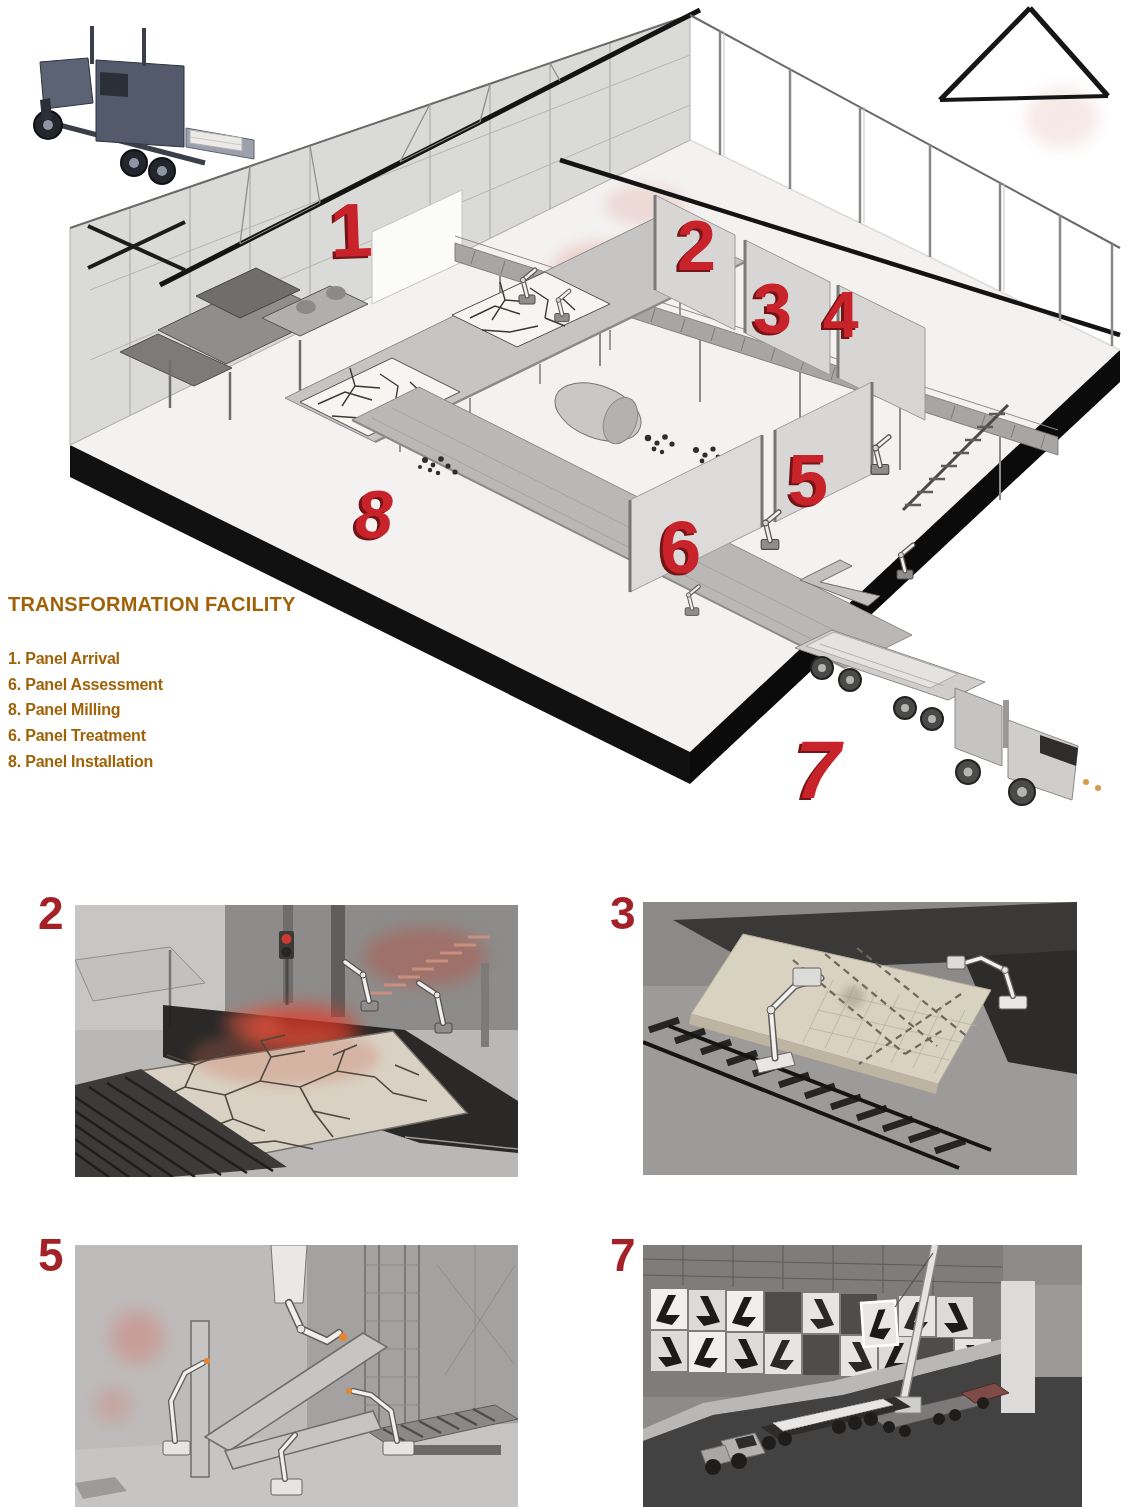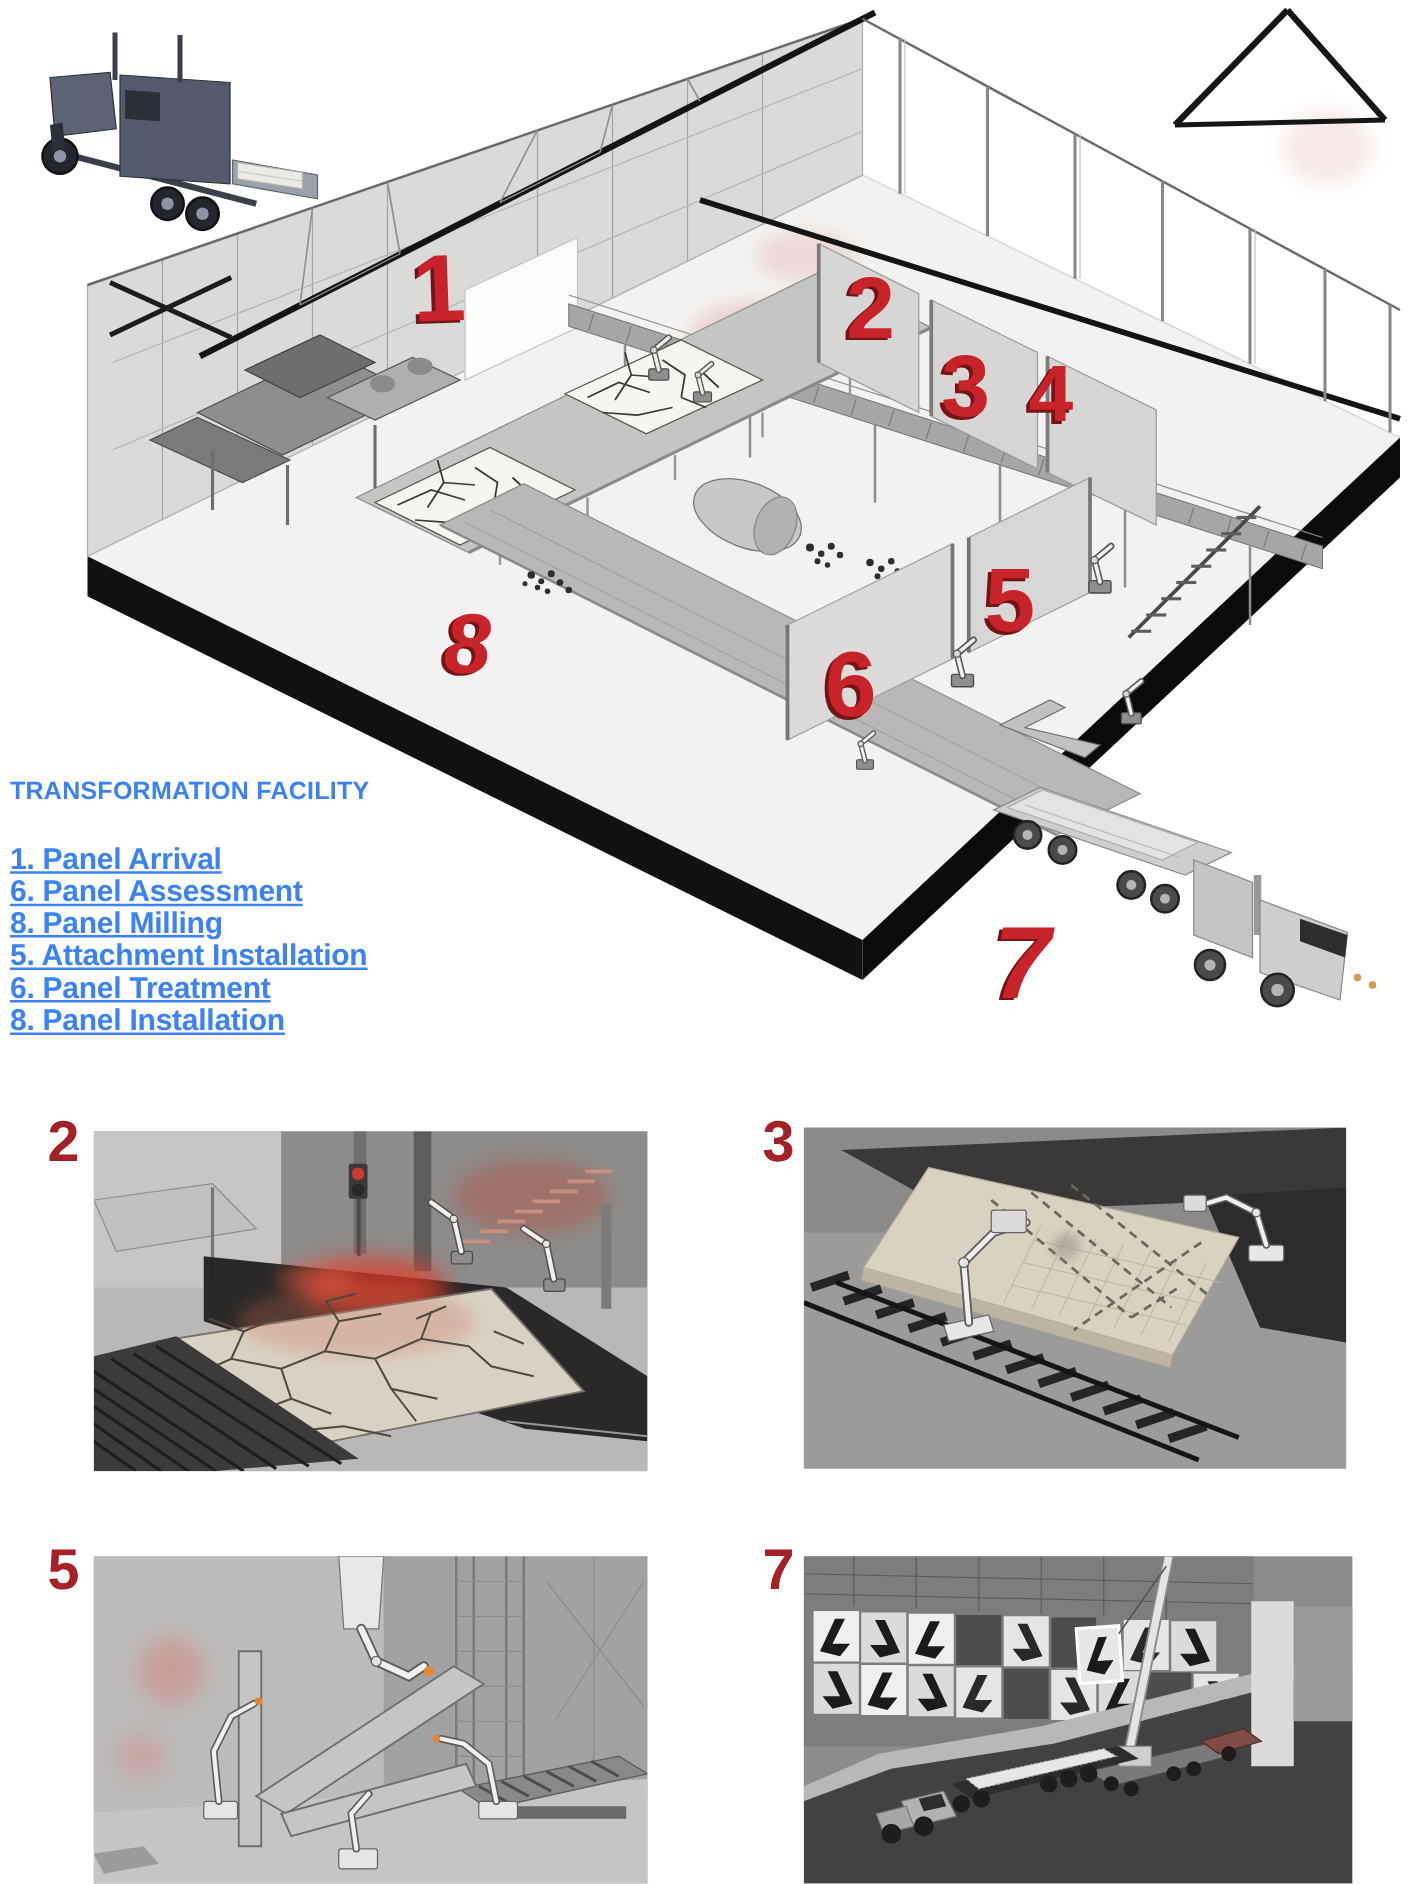--- a/index.html
+++ b/index.html
@@ -1,23 +1,23 @@
 <!DOCTYPE html>
 <html><head>
 <meta charset="utf-8">
 <style>
   html,body{margin:0;padding:0;background:#ffffff;}
   .page{position:relative;width:1140px;height:1507px;background:#ffffff;overflow:hidden;
         font-family:"Liberation Sans",sans-serif;}
   svg text{font-family:"Liberation Sans",sans-serif;}
 
   
-  .legend{position:absolute;left:8px;top:622px;color:#3b82f6;}
+  .legend{position:absolute;left:8px;top:593px;color:#a16207;}
   .legend-title{font-size:20px;font-weight:bold;letter-spacing:.2px;margin:0 0 30px 0;}
-  .legend-item{font-size:24px;font-weight:bold;letter-spacing:-.2px;line-height:25.7px;white-space:nowrap;text-decoration:underline;}
+  .legend-item{font-size:16px;font-weight:bold;letter-spacing:-.2px;line-height:25.7px;white-space:nowrap;}
 
   
   .overview{position:absolute;left:0;top:0;width:1140px;height:880px;}
 
   
   .detail-num{position:absolute;font-size:46px;font-weight:bold;color:#a32127;line-height:1;}
   .detail-fig{position:absolute;overflow:hidden;background:#b9b8b6;}
   .detail-fig svg{display:block;}
 
   .station-num{font-weight:bold;fill:#c8222a;}
@@ -301,21 +301,20 @@
       <circle cx="1086" cy="782" r="3" fill="#d89a4a"></circle>
       <circle cx="1098" cy="788" r="3" fill="#d89a4a"></circle>
     </g>
   </svg>
 
   <div class="legend">
     <div class="legend-title">TRANSFORMATION FACILITY</div>
     <div class="legend-item">1. Panel Arrival</div>
     <div class="legend-item">6. Panel Assessment</div>
     <div class="legend-item">8. Panel Milling</div>
-    <div class="legend-item">5. Attachment Installation</div>
     <div class="legend-item">6. Panel Treatment</div>
     <div class="legend-item">8. Panel Installation</div>
   </div>
 
   <div class="detail-num" style="left:38px;top:890px;">2</div>
   <div class="detail-fig" style="left:75px;top:905px;width:443px;height:272px;">
     <svg viewBox="0 0 443 272" width="443" height="272">
       <rect width="443" height="272" fill="#b9b8b6"></rect>
       <rect x="0" y="0" width="150" height="125" fill="#c7c6c4"></rect>
       <rect x="150" y="0" width="293" height="125" fill="#8d8c8a"></rect>

